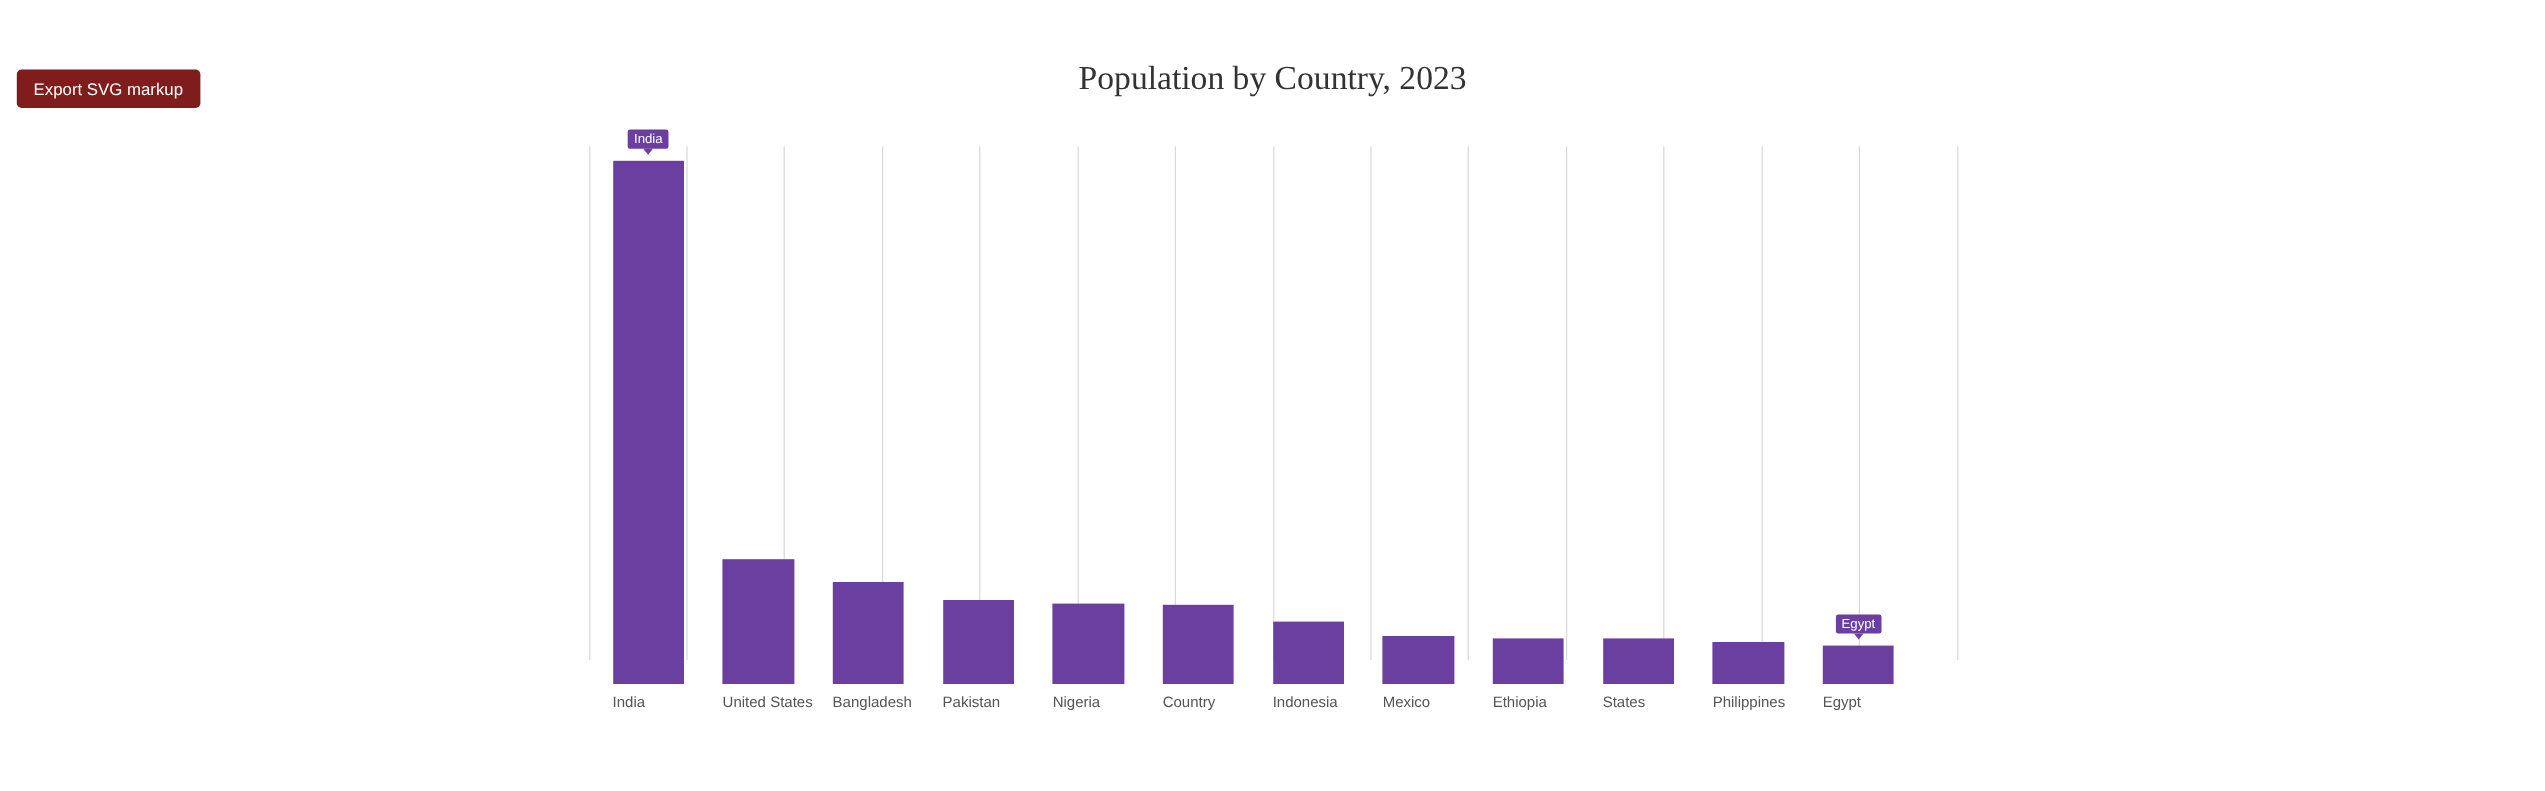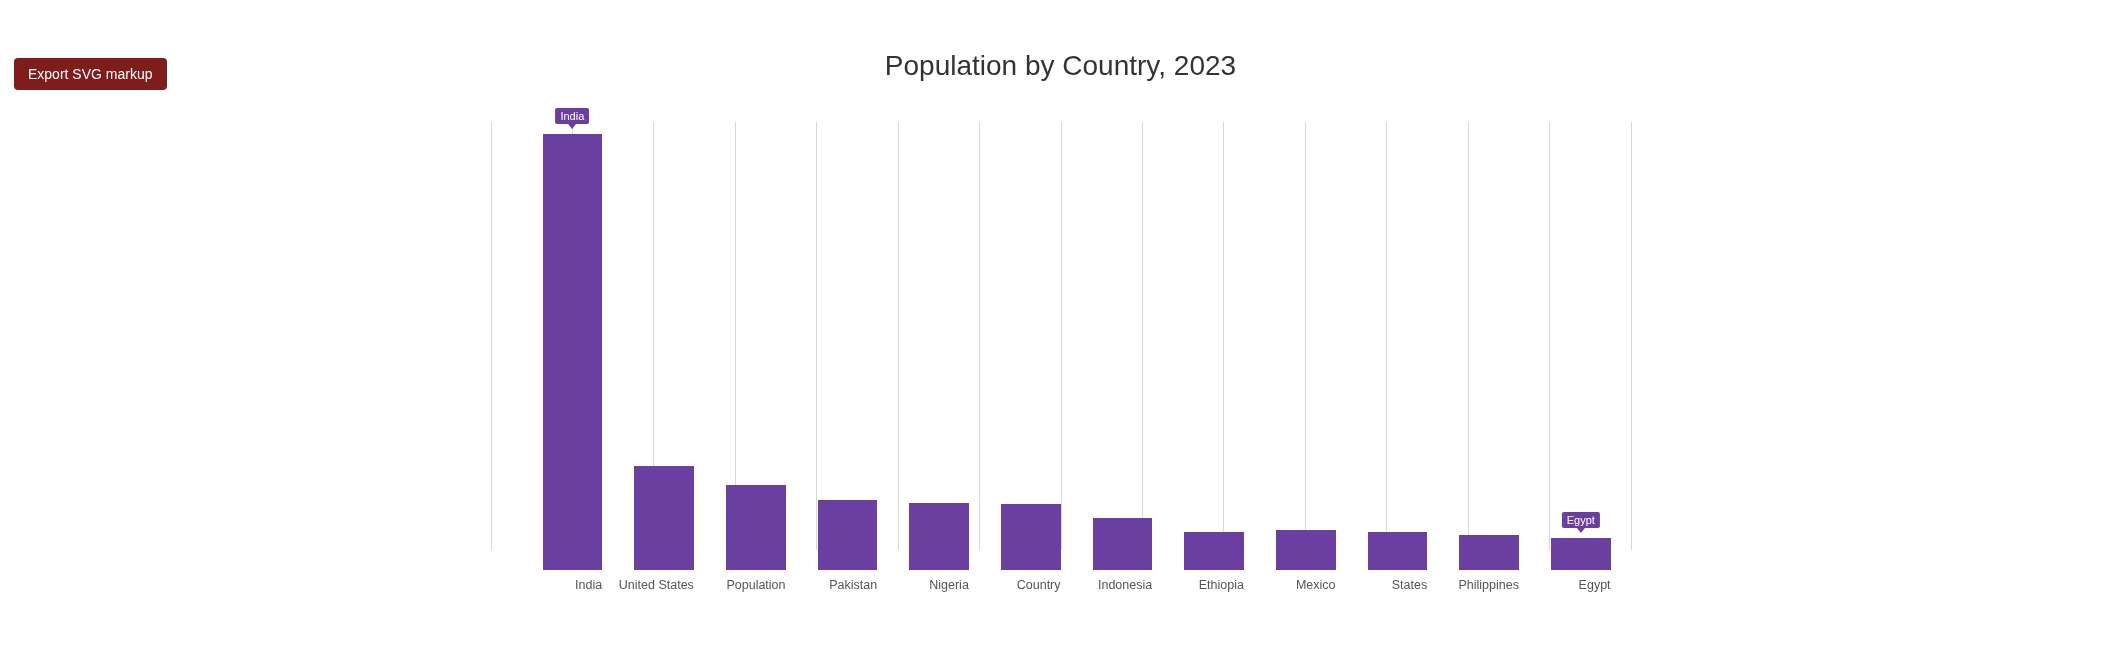--- a/index.html
+++ b/index.html
@@ -27,40 +27,41 @@
       margin-top: 44px;
     }
 
     #chart-title {
       text-align: center;
       font-size: 28px;
       font-weight: 300;
       color: #333;
       padding-top: 30px;
       padding-bottom: 10px;
+      font-family: Liberation Serif, serif;
     }
 
     .chart-wrapper {
       position: relative;
       width: 1140px;
       margin: 0 auto;
     }
 
     .bars-container {
       display: flex;
       align-items: flex-end;
       height: 500px;
       padding: 30px 20px 0 20px;
       position: relative;
     }
 
     .bar-item {
       display: flex;
       flex-direction: column;
-      align-items: flex-end;
+      align-items: flex-start;
       justify-content: flex-end;
       flex: 1;
       height: 100%;
       position: relative;
     }
 
     .bar-inner {
       width: 65%;
       background: #6b3fa0;
       position: relative;
@@ -138,45 +139,45 @@
           <div class="bar-tooltip">India</div>
         </div>
         <div class="x-label">India</div>
       </div>
       <div class="bar-item">
         <div class="bar-inner" style="height: 104px;"></div>
         <div class="x-label">United States</div>
       </div>
       <div class="bar-item">
         <div class="bar-inner" style="height: 85px;"></div>
-        <div class="x-label">Population</div>
+        <div class="x-label">Bangladesh</div>
       </div>
       <div class="bar-item">
         <div class="bar-inner" style="height: 70px;"></div>
         <div class="x-label">Pakistan</div>
       </div>
       <div class="bar-item">
         <div class="bar-inner" style="height: 67px;"></div>
         <div class="x-label">Nigeria</div>
       </div>
       <div class="bar-item">
         <div class="bar-inner" style="height: 66px;"></div>
         <div class="x-label">Country</div>
       </div>
       <div class="bar-item">
         <div class="bar-inner" style="height: 52px;"></div>
         <div class="x-label">Indonesia</div>
       </div>
       <div class="bar-item">
+        <div class="bar-inner" style="height: 40px;"></div>
+        <div class="x-label">Mexico</div>
+      </div>
+      <div class="bar-item">
         <div class="bar-inner" style="height: 38px;"></div>
         <div class="x-label">Ethiopia</div>
-      </div>
-      <div class="bar-item">
-        <div class="bar-inner" style="height: 40px;"></div>
-        <div class="x-label">Mexico</div>
       </div>
       <div class="bar-item">
         <div class="bar-inner" style="height: 38px;"></div>
         <div class="x-label">States</div>
       </div>
       <div class="bar-item">
         <div class="bar-inner" style="height: 35px;"></div>
         <div class="x-label">Philippines</div>
       </div>
       <div class="bar-item">

